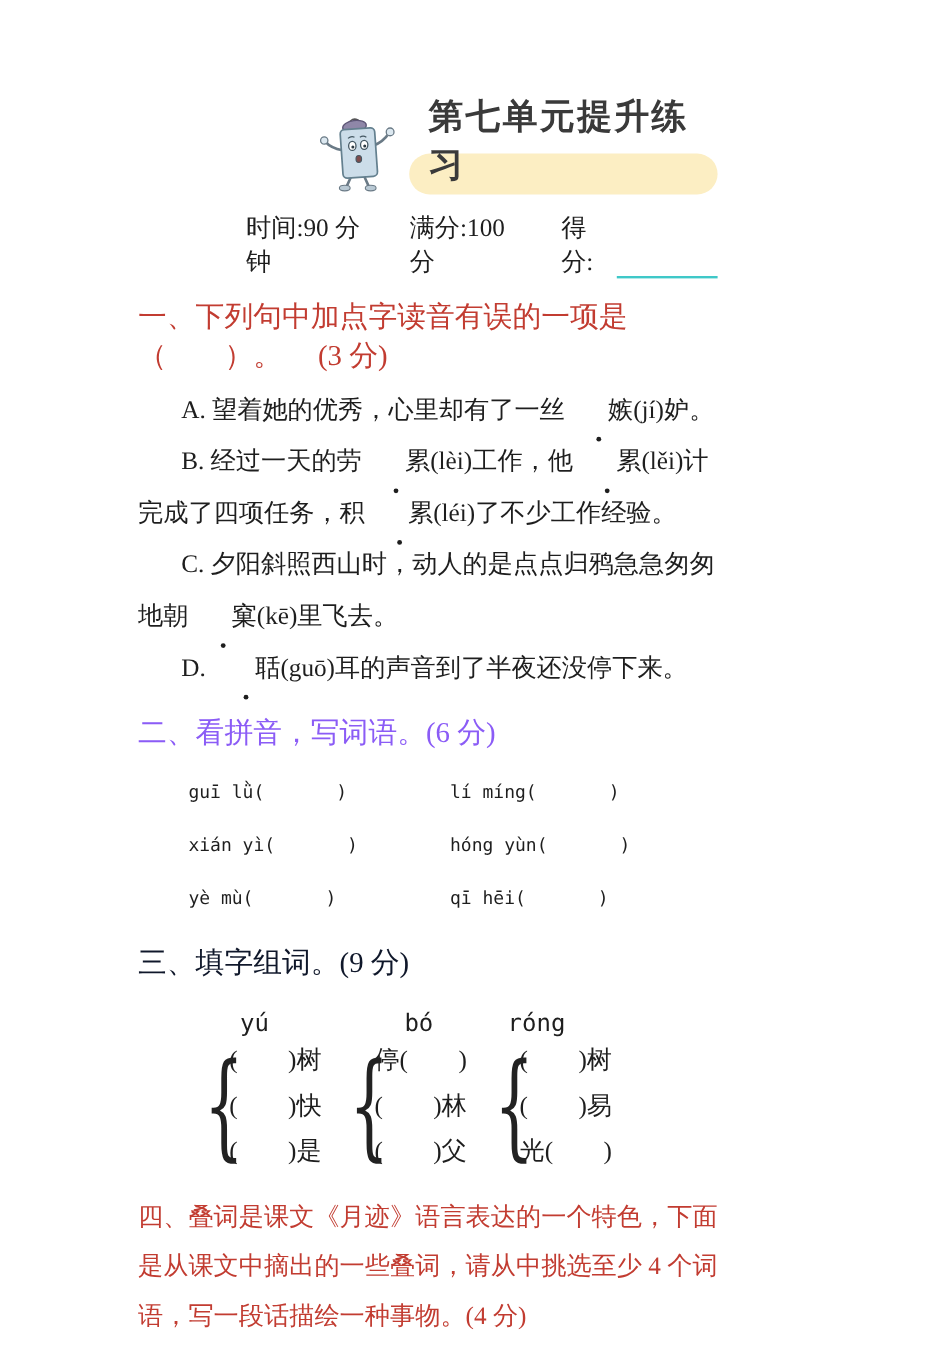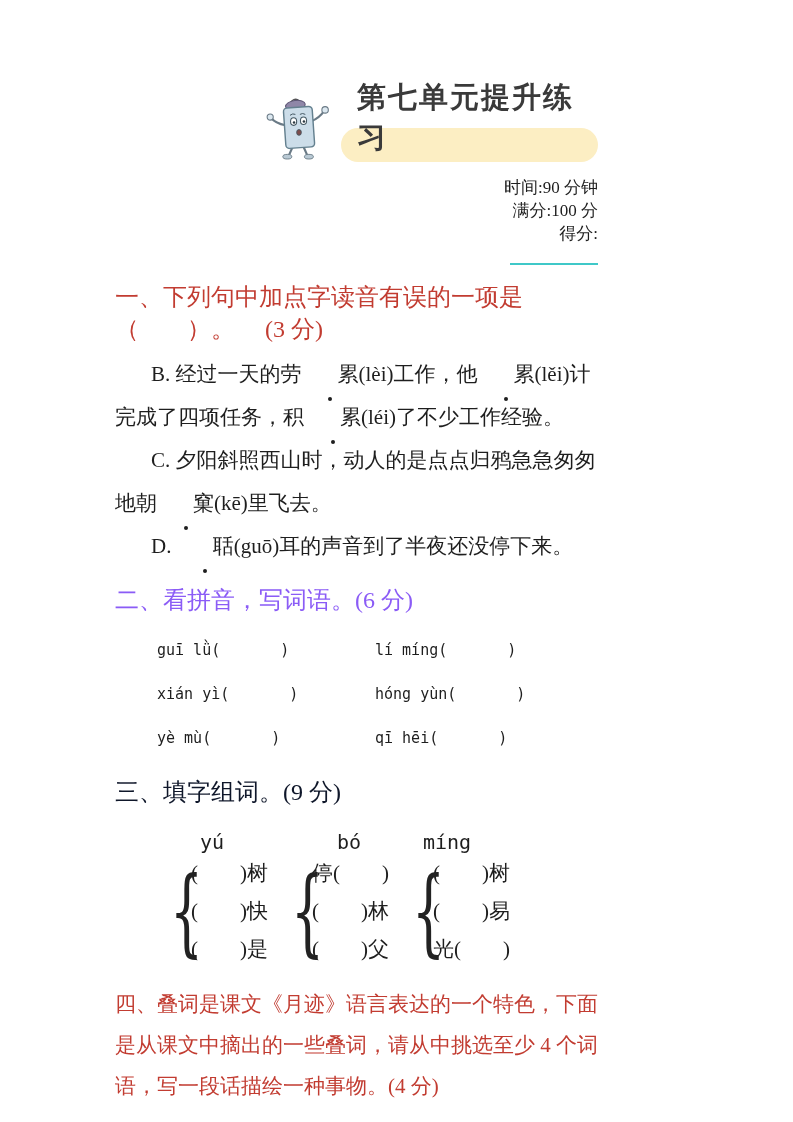--- a/index.html
+++ b/index.html
@@ -19,21 +19,21 @@
     position:absolute; left:0; right:0; bottom:0; height:34px;
     border-radius:17px; z-index:0;
   }
   .title-text {
     position:relative; z-index:1; font-size:29px; letter-spacing:2px;
     font-weight:600; color:#3a3a3a;
     font-family:"Liberation Serif","DejaVu Serif",serif;
   }
 
   
-  .meta { margin:14px 0 0 90px; font-size:17px; display:flex; align-items:flex-end;flex-direction:column; }
+  .meta { margin:14px 0 0 90px; font-size:21px; display:flex; align-items:flex-end; }
   .meta span { display:inline-block; }
   .meta .gap { width:26px; }
   .score-underline { width:88px; border-bottom:2px solid #3fc8c8; height:20px; }
 
   
   .sec-title { font-size:24px; margin-top:16px; }
   .red { color:#c23c31; }
   .option { font-size:21px; line-height:43px; text-indent:36px; }
   .options { margin-top:8px; }
   .dot-under { position:relative; display:inline-block; }
@@ -108,20 +108,21 @@
     <span>时间:90 分钟</span>
     <span class="gap"></span>
     <span>满分:100 分</span>
     <span class="gap"></span>
     <span>得分:</span>
     <span class="score-underline" style="border-bottom-color: rgb(63, 200, 200);"></span>
   </div>
 
   <div class="sec-title red" style="color: rgb(194, 60, 49);">一、下列句中加点字读音有误的一项是（　　）。　 (3 分)</div>
   <div class="options">
+    <p class="option"><span>A. 望着她的优秀，心里却有了一丝</span><span class="dot-under">嫉</span><span>(jí)妒。</span></p>
     <p class="option"><span>B. 经过一天的劳</span><span class="dot-under">累</span><span>(lèi)工作，他</span><span class="dot-under">累</span><span>(lěi)计完成了四项任务，积</span><span class="dot-under">累</span><span>(léi)了不少工作经验。</span></p>
     <p class="option"><span>C. 夕阳斜照西山时，动人的是点点归鸦急急匆匆地朝</span><span class="dot-under">窠</span><span>(kē)里飞去。</span></p>
     <p class="option"><span>D. </span><span class="dot-under">聒</span><span>(guō)耳的声音到了半夜还没停下来。</span></p>
   </div>
 
   <div class="sec-title red" style="color: #8b5cf6;">二、看拼音，写词语。(6 分)</div>
   <div class="pin-grid">
     <div class="pin-row">
       <span class="pin-cell-left"><span>guī lǜ</span><span>(　　　　)</span></span>
       <span><span>lí míng</span><span>(　　　　)</span></span>
@@ -133,21 +134,21 @@
     <div class="pin-row">
       <span class="pin-cell-left"><span>yè mù</span><span>(　　　　)</span></span>
       <span><span>qī hēi</span><span>(　　　　)</span></span>
     </div>
   </div>
 
   <div class="sec-title red" style="color: #0f172a;">三、填字组词。(9 分)</div>
   <div class="q3-labels">
     <span class="lab lab-1">yú</span>
     <span class="lab lab-2">bó</span>
-    <span class="lab lab-3">míng</span>
+    <span class="lab lab-3">róng</span>
   </div>
   <div class="groups">
     <div class="group g1">
       <span class="brace">{</span>
       <div class="group-items">
         <div>(　　)树</div>
         <div>(　　)快</div>
         <div>(　　)是</div>
       </div>
     </div>

